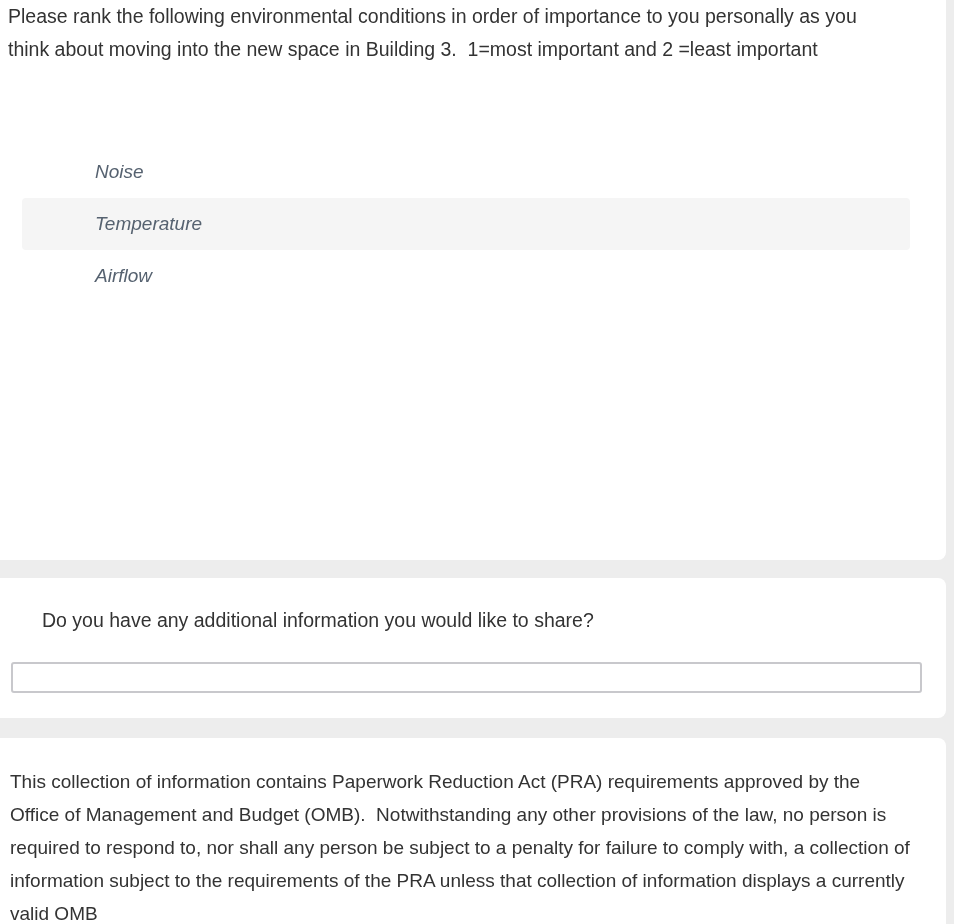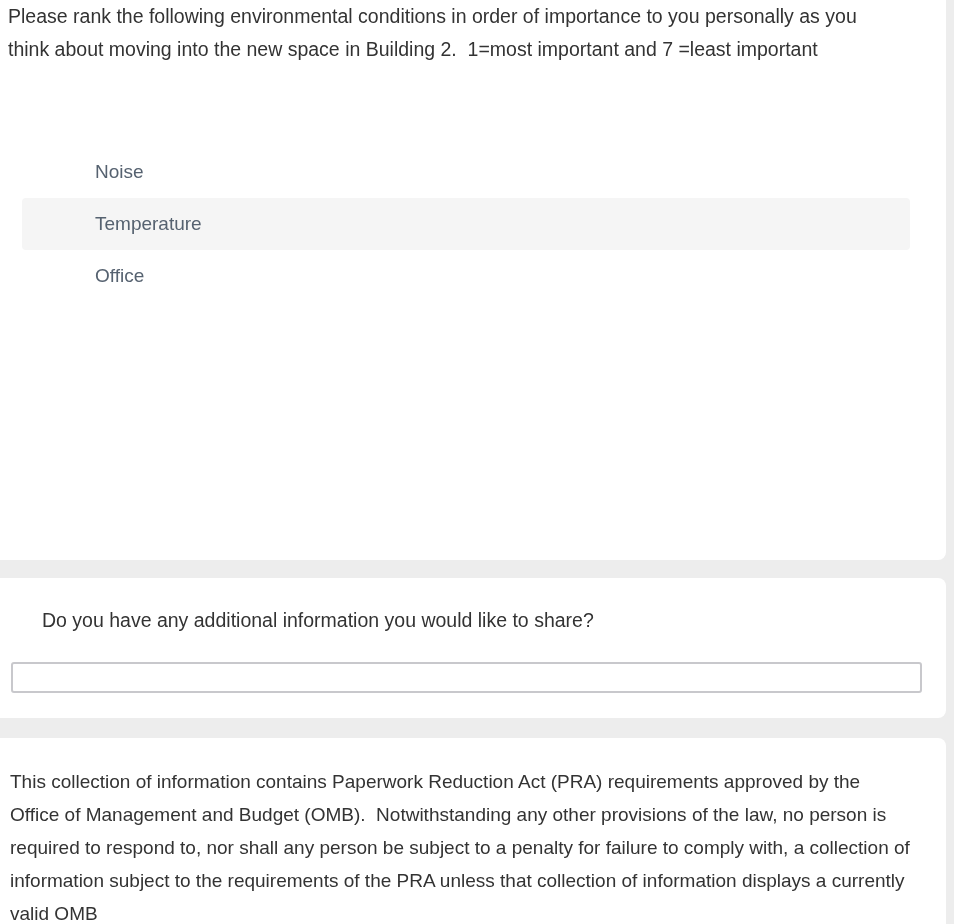--- a/index.html
+++ b/index.html
@@ -28,20 +28,21 @@
     line-height: 33px;
     white-space: pre-wrap;
   }
   #ranking-title { left: 32px; top: 44px; width: 856px; }
   #text-title    { left: 34px; top: 29px; width: 900px; line-height: 26px; margin-left: 32px; }
 
   .rank-list {
     position: absolute;
     left: 46px; top: 190px;
     width: 888px;
+    font-style: italic;
   }
   .rank-row {
     height: 52px;
     line-height: 52px;
     padding-left: 73px;
     font-size: 19px;
     color: #566270;
     border-radius: 4px;
     background: transparent;
   }
@@ -67,31 +68,31 @@
     color: #333333;
     font-size: 19px;
     line-height: 33px;
     white-space: pre-wrap;
   }
 </style>
 </head>
 <body>
 
 <section class="card" id="ranking-card">
-  <div class="question-title" id="ranking-title">Please rank the following environmental conditions in order of importance to you personally as you think about moving into the new space in Building 2.  1=most important and 7 =least important</div>
+  <div class="question-title" id="ranking-title">Please rank the following environmental conditions in order of importance to you personally as you think about moving into the new space in Building 3.  1=most important and 2 =least important</div>
 
   <div class="rank-list">
     <div class="rank-row">
       <span>Noise</span>
     </div>
     <div class="rank-row">
       <span>Temperature</span>
     </div>
     <div class="rank-row">
-      <span>Office</span>
+      <span>Airflow</span>
     </div>
   </div>
 </section>
 
 <section class="card" id="text-card">
   <div class="question-title" id="text-title">Do you have any additional information you would like to share?</div>
   <input class="answer-input" type="text" value="" style="">
 </section>
 
 <section class="card" id="pra-card">

